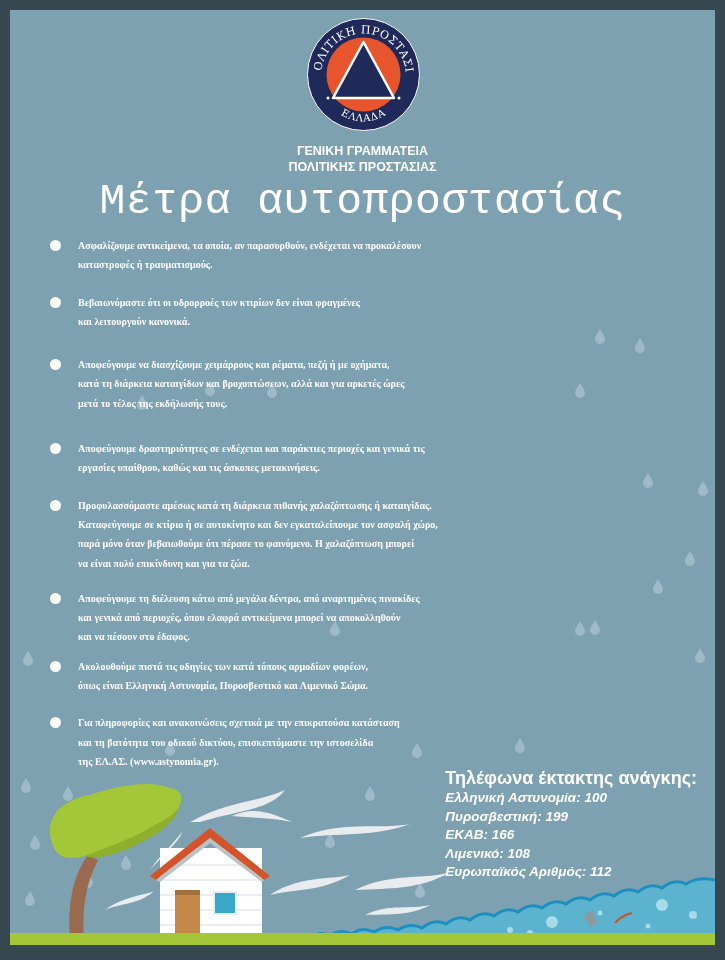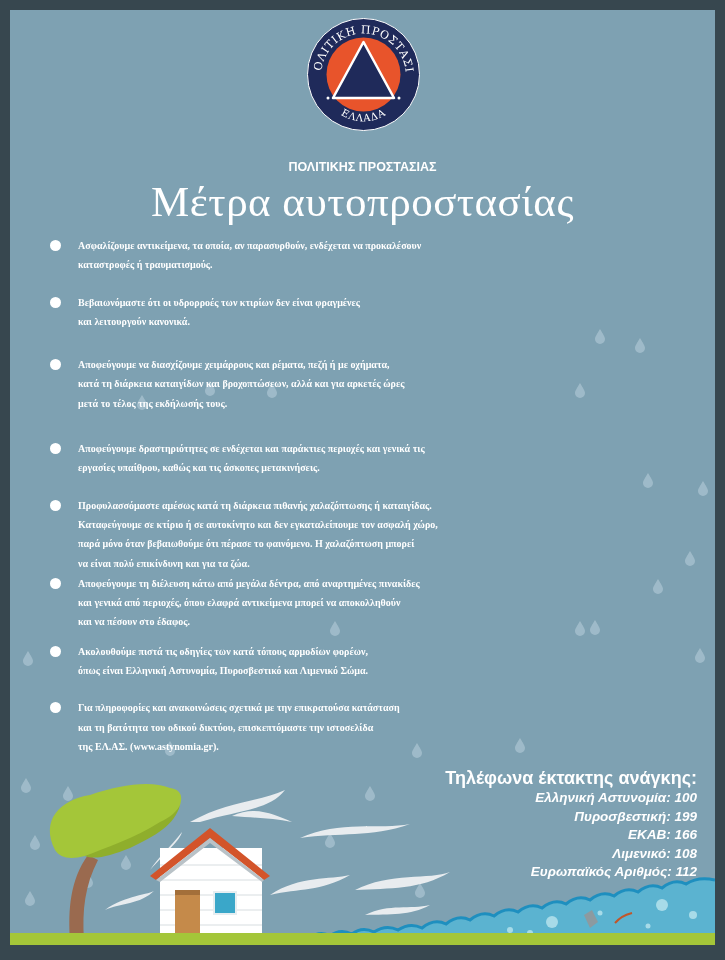--- a/index.html
+++ b/index.html
@@ -1,24 +1,24 @@
 <!DOCTYPE html>
 <html><head>
 <meta charset="utf-8">
 <style>
   html, body { margin:0; padding:0; }
   body { width:725px; height:960px; background:#37474f; font-family:"Liberation Sans", sans-serif; overflow:hidden; }
   .frame { position:absolute; left:10px; top:10px; width:705px; height:935px; background:#7ea1b2; overflow:hidden; }
   .logo { position:absolute; left:297px; top:8px; width:113px; height:113px; }
   .org { position:absolute; left:0; width:705px; text-align:center; color:#fff; font-weight:bold; font-size:12.5px; line-height:16px; }
-  .title { position:absolute; left:0; top:167px; width:705px; text-align:center; color:#fff; font-family:Liberation Serif, serif; font-weight:200; font-size:43px; letter-spacing:0.5px; }
+  .title { position:absolute; left:0; top:167px; width:705px; text-align:center; color:#fff; font-family:Liberation Mono, monospace; font-weight:200; font-size:43px; letter-spacing:0.5px; }
   .bullets { position:absolute; left:36px; top:226px; width:650px; margin:0; padding:0; list-style:none; }
   .bullets li { position:relative; padding-left:32px; color:#fff; font-weight:bold; font-size:10px; line-height:19.3px; white-space:pre-line;font-family:Liberation Serif, serif; }
   .bullets li .dot { position:absolute; left:4px; top:4px; width:11px; height:11px; border-radius:50%; background:#fff; }
-  .emerg { position:absolute; right:18px; top:757px; text-align:right; color:#fff; font-weight:bold; }
+  .emerg { position:absolute; right:18px; top:757px; color:#fff; font-weight:bold; }
   .emerg .eh { font-size:18px; line-height:22px; }
   .emerg .row { font-size:13.5px; line-height:18.5px;font-style:italic; }
   .scene { position:absolute; left:0; top:0; width:705px; height:935px; pointer-events:none; }
 </style>
 </head>
 <body>
 
 <div class="frame">
 
   <svg class="scene" viewBox="0 0 705 935" xmlns="http://www.w3.org/2000/svg">
@@ -115,34 +115,35 @@
     <text font-family="DejaVu Serif, serif" font-size="11" fill="#ffffff" letter-spacing="0.6">
       <textPath href="#arcTop" startOffset="50%" text-anchor="middle">ΠΟΛΙΤΙΚΗ ΠΡΟΣΤΑΣΙΑ</textPath>
     </text>
     <text font-family="DejaVu Serif, serif" font-size="10" fill="#ffffff" letter-spacing="0.8">
       <textPath href="#arcBot" startOffset="50%" text-anchor="middle">ΕΛΛΑΔΑ</textPath>
     </text>
     <circle cx="21" cy="80" r="1.5" fill="#fff"></circle>
       <circle cx="92" cy="80" r="1.5" fill="#fff"></circle>
   </svg>
 
+  <div class="org" style="top:133px">ΓΕΝΙΚΗ ΓΡΑΜΜΑΤΕΙΑ</div>
   <div class="org" style="top:149px">ΠΟΛΙΤΙΚΗΣ ΠΡΟΣΤΑΣΙΑΣ</div>
   <div class="title">Μέτρα αυτοπροστασίας</div>
 
   <ul class="bullets">
     <li style="margin-bottom:18px"><span class="dot"></span><span>Ασφαλίζουμε αντικείμενα, τα οποία, αν παρασυρθούν, ενδέχεται να προκαλέσουν
 καταστροφές ή τραυματισμούς.</span></li>
     <li style="margin-bottom:24px"><span class="dot"></span><span>Βεβαιωνόμαστε ότι οι υδρορροές των κτιρίων δεν είναι φραγμένες
 και λειτουργούν κανονικά.</span></li>
     <li style="margin-bottom:26px"><span class="dot"></span><span>Αποφεύγουμε να διασχίζουμε χειμάρρους και ρέματα, πεζή ή με οχήματα,
 κατά τη διάρκεια καταιγίδων και βροχοπτώσεων, αλλά και για αρκετές ώρες
 μετά το τέλος της εκδήλωσής τους.</span></li>
     <li style="margin-bottom:18px"><span class="dot"></span><span>Αποφεύγουμε δραστηριότητες σε ενδέχεται και παράκτιες περιοχές και γενικά τις
 εργασίες υπαίθρου, καθώς και τις άσκοπες μετακινήσεις.</span></li>
-    <li style="margin-bottom:1px"><span class="dot"></span><span>Προφυλασσόμαστε αμέσως κατά τη διάρκεια πιθανής χαλαζόπτωσης ή καταιγίδας.
+    <li style="margin-bottom:16px"><span class="dot"></span><span>Προφυλασσόμαστε αμέσως κατά τη διάρκεια πιθανής χαλαζόπτωσης ή καταιγίδας.
 Καταφεύγουμε σε κτίριο ή σε αυτοκίνητο και δεν εγκαταλείπουμε τον ασφαλή χώρο,
 παρά μόνο όταν βεβαιωθούμε ότι πέρασε το φαινόμενο. Η χαλαζόπτωση μπορεί
 να είναι πολύ επικίνδυνη και για τα ζώα.</span></li>
     <li style="margin-bottom:10px"><span class="dot"></span><span>Αποφεύγουμε τη διέλευση κάτω από μεγάλα δέντρα, από αναρτημένες πινακίδες
 και γενικά από περιοχές, όπου ελαφρά αντικείμενα μπορεί να αποκολληθούν
 και να πέσουν στο έδαφος.</span></li>
     <li style="margin-bottom:18px"><span class="dot"></span><span>Ακολουθούμε πιστά τις οδηγίες των κατά τόπους αρμοδίων φορέων,
 όπως είναι Ελληνική Αστυνομία, Πυροσβεστικό και Λιμενικό Σώμα.</span></li>
     <li><span class="dot"></span><span>Για πληροφορίες και ανακοινώσεις σχετικά με την επικρατούσα κατάσταση
 και τη βατότητα του οδικού δικτύου, επισκεπτόμαστε την ιστοσελίδα

